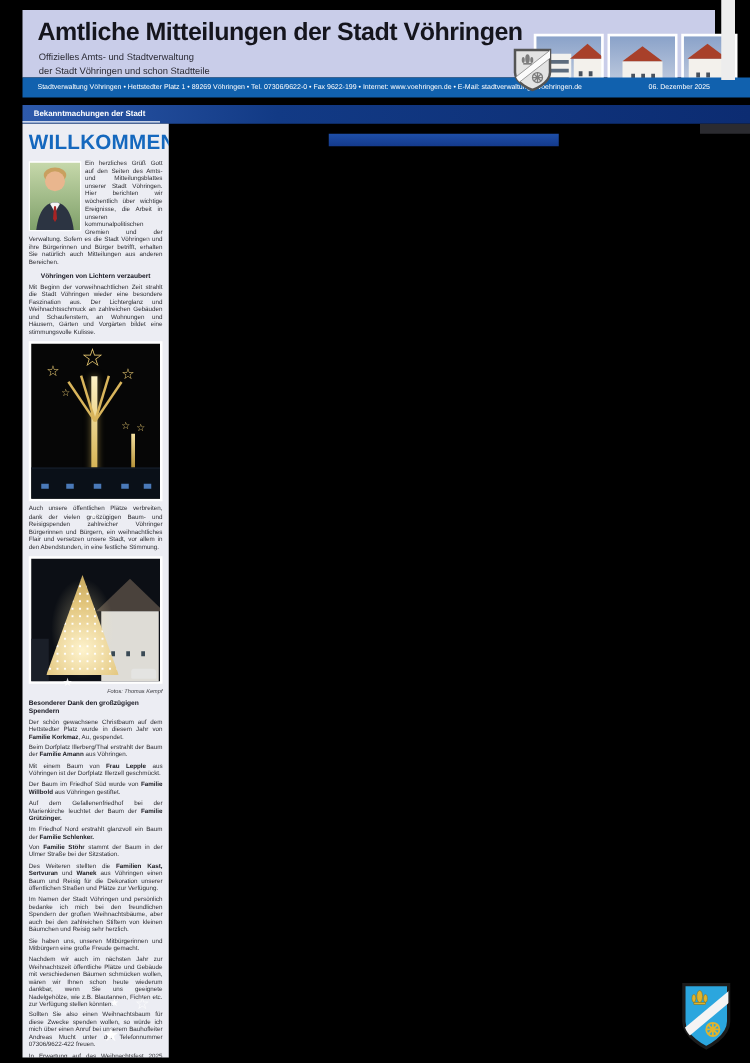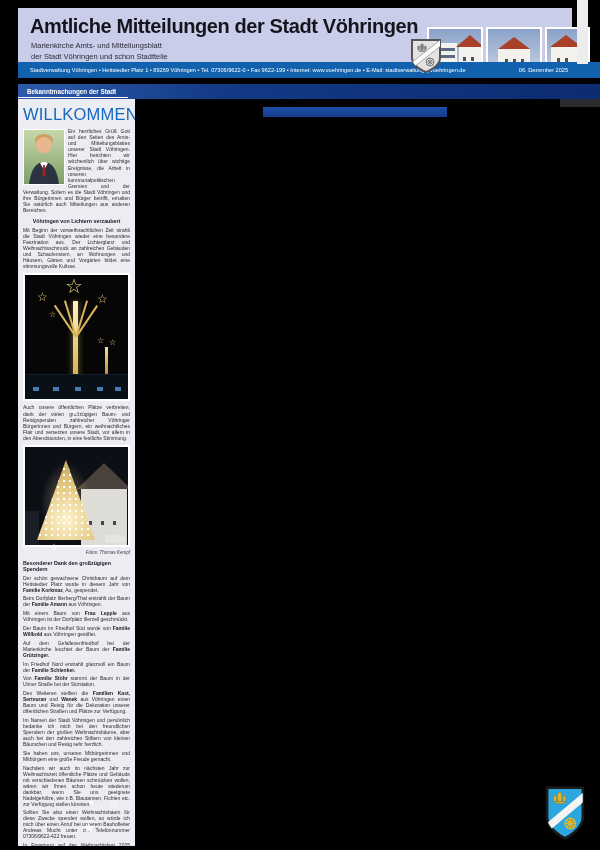--- a/index.html
+++ b/index.html
@@ -36,21 +36,21 @@
   .right-gray{position:absolute;left:560px;top:99px;width:40px;height:8px;background:#2b2b30;}
   .ribbon-fragment{position:absolute;left:263px;top:107px;width:184px;height:10px;background:linear-gradient(#1e4fa8,#143a8c);}
   .scrollbar-thumb{position:absolute;left:577px;top:0;width:11px;height:64px;background:#ededed;}
 
   
   .coat-gray{position:absolute;left:410px;top:38px;width:32px;height:36px;z-index:3;}
 
   
   .leftcol{position:absolute;left:18px;top:99px;width:117px;height:747px;background:#ecedf3;overflow:hidden;}
   .colpad{position:relative;padding:5px 5px 0 5px;}
-  .welcome-title{font-size:16.5px;font-weight:400;color:#1568be;letter-spacing:0.2px;margin:1px 0 4px 0;}
+  .welcome-title{font-size:16.5px;font-weight:700;color:#1568be;letter-spacing:0.2px;margin:1px 0 4px 0;}
   .bodytext{font-size:5px;line-height:1.22;color:#2c2c31;text-align:justify;}
   .mayor{float:left;width:40px;height:54px;margin:1px 3px 1px 0;background:#fff;padding:1px;box-sizing:content-box;}
   .colhead{font-size:5.3px;font-weight:bold;color:#15151f;margin:5px 0 2.5px 0;}
   .centered{text-align:center;}
   .photo{background:#fff;padding:2px;margin:4px 0 3px 0;}
   .photo .ph-inner{position:relative;overflow:hidden;}
   .ph1{height:124px;background:#060606;}
   .ph2{height:98px;background:#0c0f15;}
   .credit{font-size:4.5px;font-style:italic;color:#3c3c42;text-align:right;margin:0 0 3px 0;}
   .tpar{font-size:5px;line-height:1.2;color:#2c2c31;text-align:justify;margin:0 0 2.8px 0;}
@@ -83,21 +83,21 @@
   .coat-bottom{position:absolute;left:545px;top:785px;width:40px;height:56px;}
 </style>
 </head>
 <body>
 
 <div class="screen">
 
   <div class="header">
     <div class="page-title">Amtliche Mitteilungen der Stadt Vöhringen</div>
     <div class="page-subtitle">
-      <div>Marienkirche Amts- und Mitteilungsblatt</div>
+      <div>Offizielles Amts- und Stadtverwaltung</div>
       <div>der Stadt Vöhringen und schon Stadtteile</div>
     </div>
 
     <div class="hframe fA">
       <div class="art">
         <div class="sky"></div>
         <div class="modernbldg">
             <i style="top:5px"></i>
             <i style="top:12px"></i>
             <i style="top:19px"></i>

